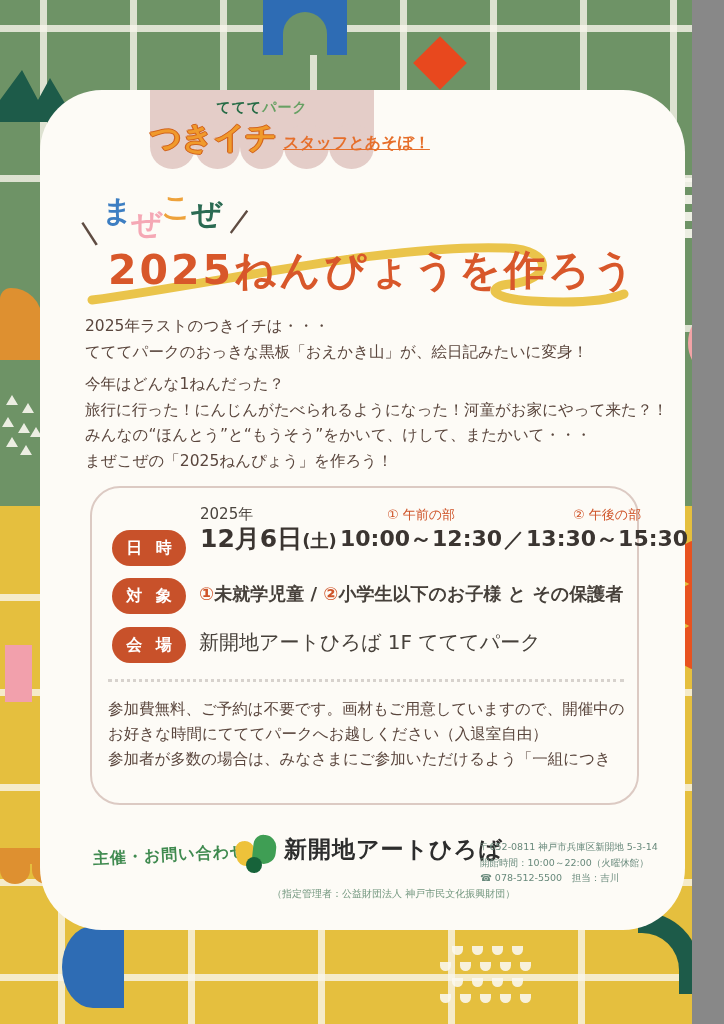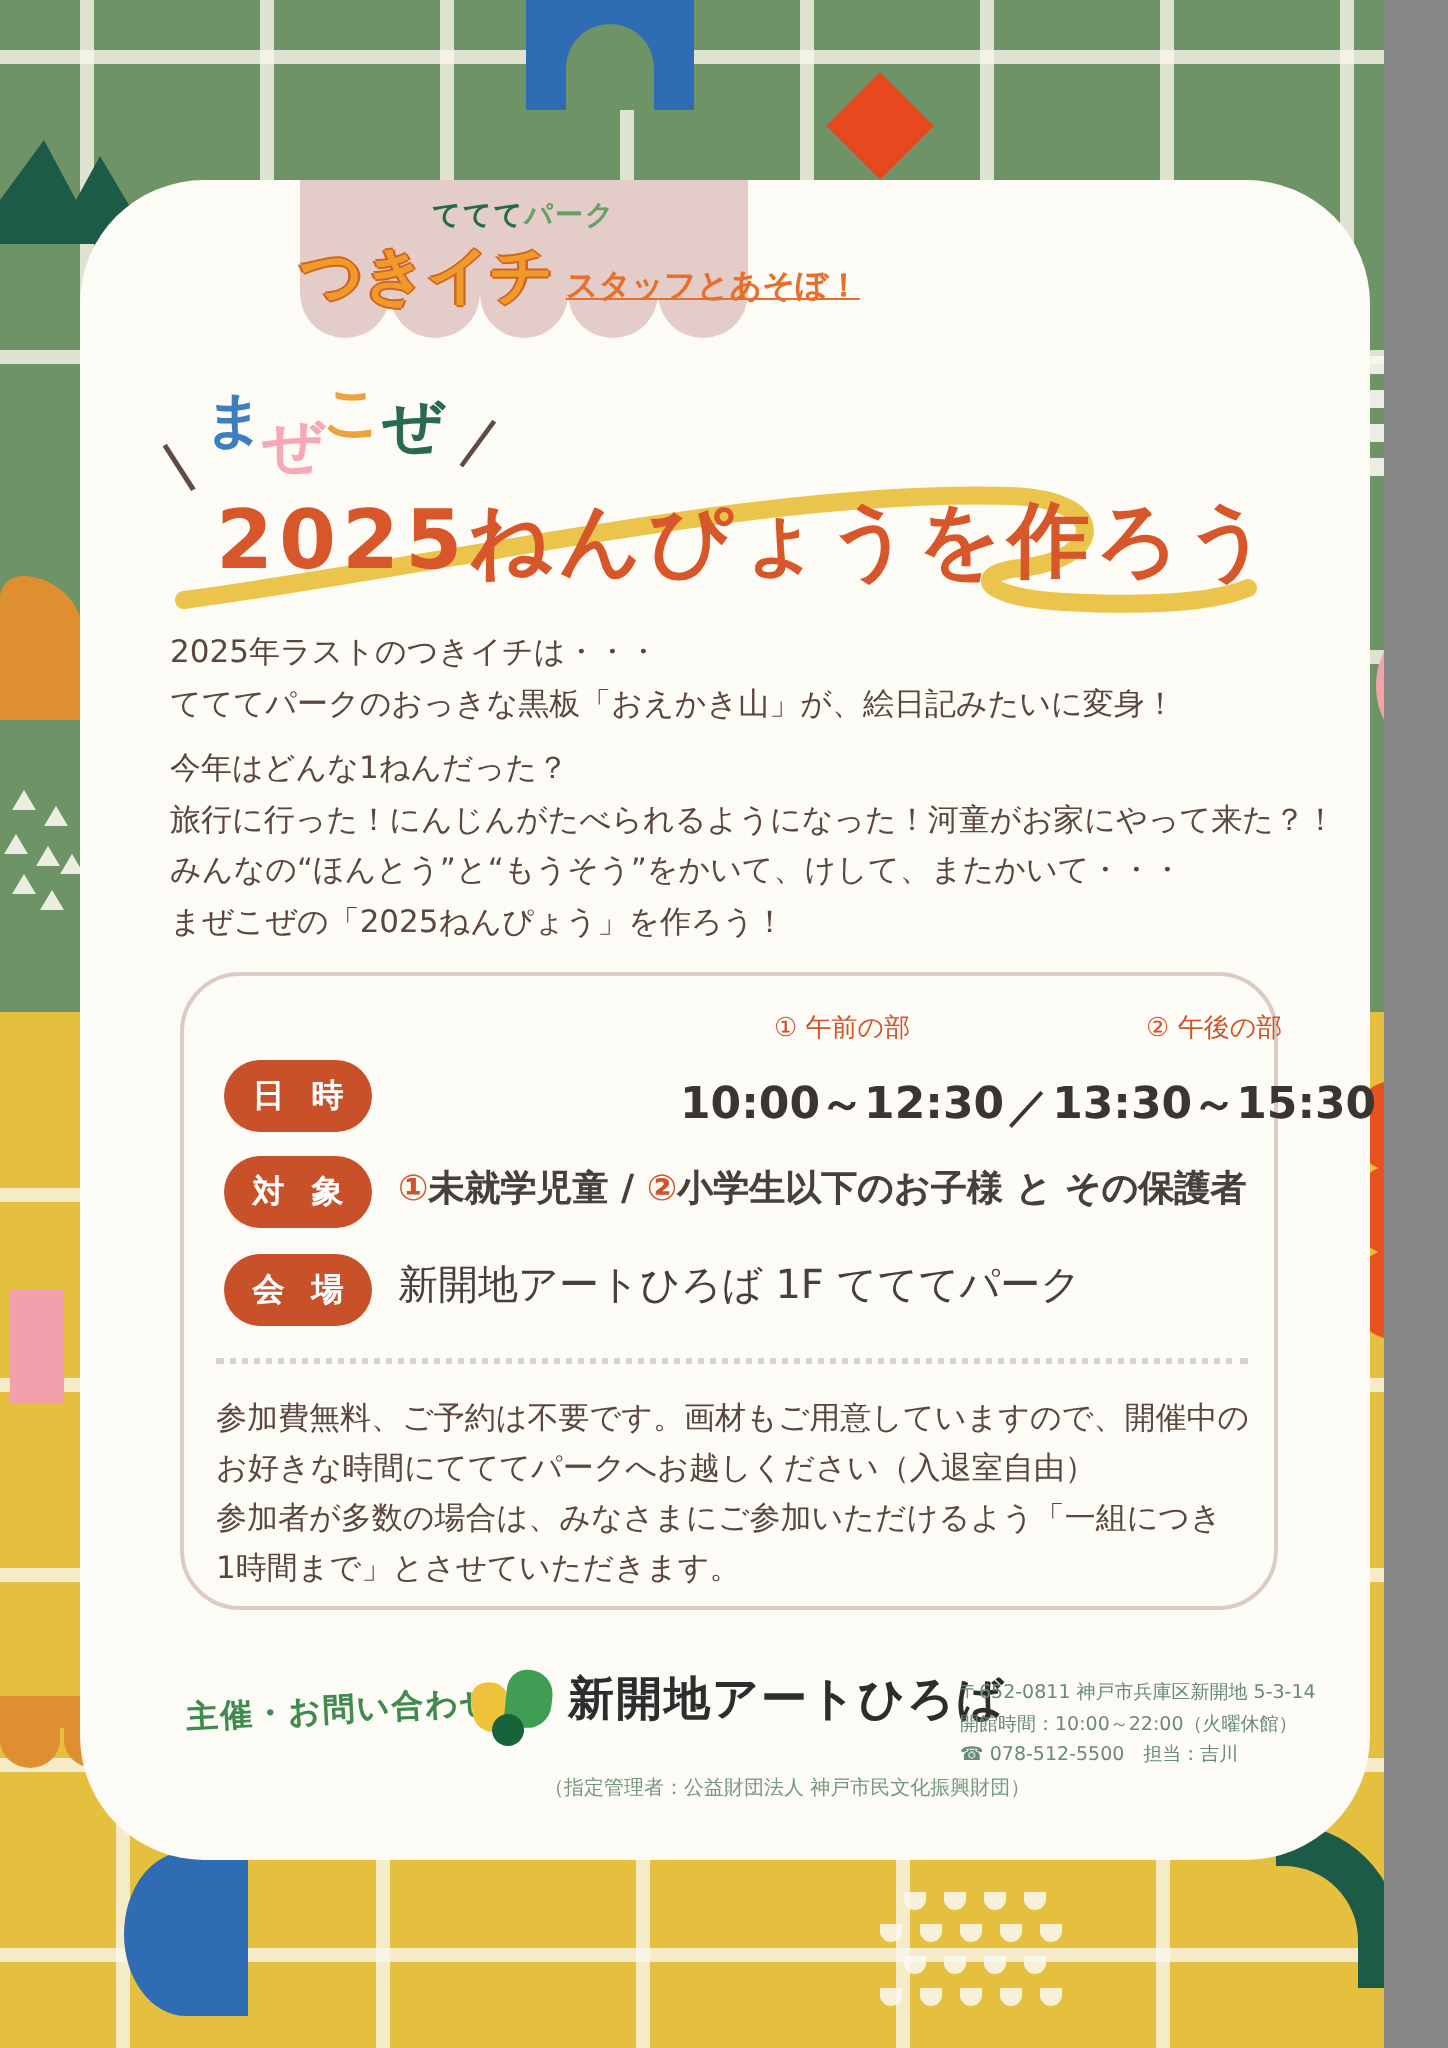--- a/index.html
+++ b/index.html
@@ -76,21 +76,21 @@
   
   .detail-box{left:90px;top:486px;width:549px;height:319px;border:2px solid #dccac3;border-radius:30px;}
   .pill{position:absolute;width:74px;height:36px;background:#c8512a;color:#fff;border-radius:18px;
         font-size:16px;font-weight:bold;display:flex;align-items:center;justify-content:center;letter-spacing:4px;padding-left:4px;text-align:center;}
   .dt-date{position:absolute;left:108px;top:17px;color:#3b3531;}
   .dt-year{font-size:15px;color:#4a443e;line-height:18px;}
   .dt-day{font-size:25px;font-weight:bold;line-height:32px;white-space:nowrap;}
   .dt-week{font-size:18px;font-weight:bold;}
   .dt-sessions{position:absolute;left:248px;top:19px;display:flex;align-items:flex-end;}
   .sess{display:flex;flex-direction:column;align-items:center;}
-  .sess-label{font-size:13px;color:#cf5429;line-height:16px;margin-bottom:16px;}
+  .sess-label{font-size:13px;color:#cf5429;line-height:16px;margin-bottom:2px;}
   .sess-time{font-size:22px;font-weight:bold;color:#3b3531;line-height:28px;white-space:nowrap;}
   .sess-sep{font-size:20px;font-weight:bold;color:#3b3531;line-height:28px;padding:0 2px;}
   .aud-text{position:absolute;left:107px;top:94px;font-size:18px;font-weight:600;color:#46403a;white-space:nowrap;}
   .circled{color:#cf5429;}
   .venue-text{position:absolute;left:107px;top:141px;font-size:20px;font-weight:400;color:#46403a;white-space:nowrap;}
   .divider{position:absolute;left:16px;top:191px;width:516px;border-top:3px dotted #d7d2cd;}
   .notes{position:absolute;left:16px;top:209px;font-size:15.5px;line-height:25px;color:#5a463d;font-weight:500;}
   .notes div{white-space:nowrap;}
 
   
@@ -221,20 +221,24 @@
   <div class="abs intro intro2">
     <div>今年はどんな1ねんだった？</div>
     <div>旅行に行った！にんじんがたべられるようになった！河童がお家にやって来た？！</div>
     <div>みんなの“ほんとう”と“もうそう”をかいて、けして、またかいて・・・</div>
     <div>まぜこぜの「2025ねんぴょう」を作ろう！</div>
   </div>
 
   <div class="abs detail-box">
 
     <div class="pill" style="left:20px;top:42px;">日 時</div>
+    <div class="dt-date">
+      <div class="dt-year">2025年</div>
+      <div class="dt-day"><span>12月6日</span><span class="dt-week">(土)</span></div>
+    </div>
     <div class="dt-sessions">
       <div class="sess">
         <div class="sess-label">① 午前の部</div>
         <div class="sess-time">10:00～12:30</div>
       </div>
       <div class="sess-sep">／</div>
       <div class="sess">
         <div class="sess-label">② 午後の部</div>
         <div class="sess-time">13:30～15:30</div>
       </div>
@@ -246,21 +250,20 @@
     </div>
 
     <div class="pill" style="left:20px;top:139px;">会 場</div>
     <div class="venue-text">新開地アートひろば 1F てててパーク</div>
 
     <div class="divider"></div>
     <div class="notes">
       <div>参加費無料、ご予約は不要です。画材もご用意していますので、開催中の</div>
       <div>お好きな時間にてててパークへお越しください（入退室自由）</div>
       <div>参加者が多数の場合は、みなさまにご参加いただけるよう「一組につき</div>
-      <div>1時間まで」とさせていただきます。</div>
     </div>
   </div>
 
   <div class="abs contact">主催・お問い合わせ</div>
   <div class="abs logo">
     <i class="y"></i>
       <i class="g"></i>
       <i class="d"></i>
   </div>
   <div class="abs org-name">新開地アートひろば</div>

